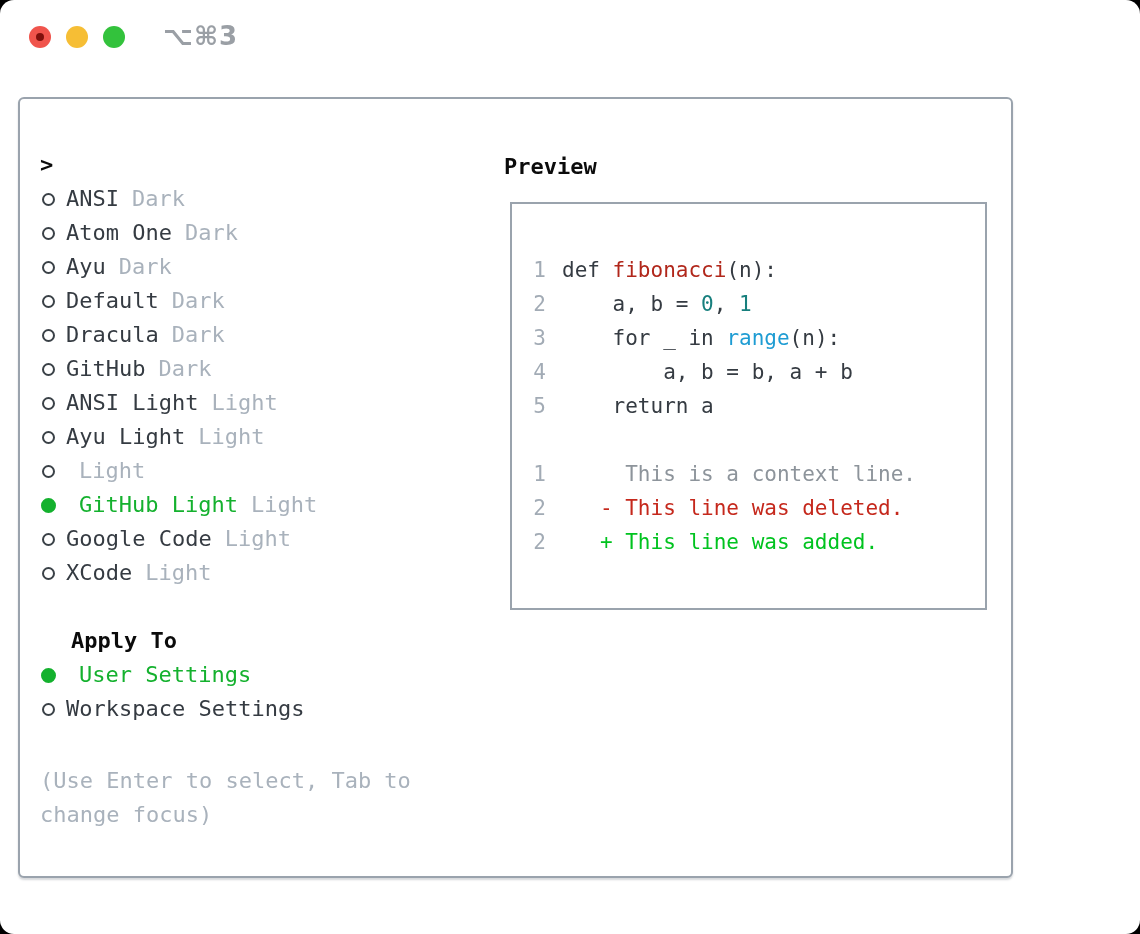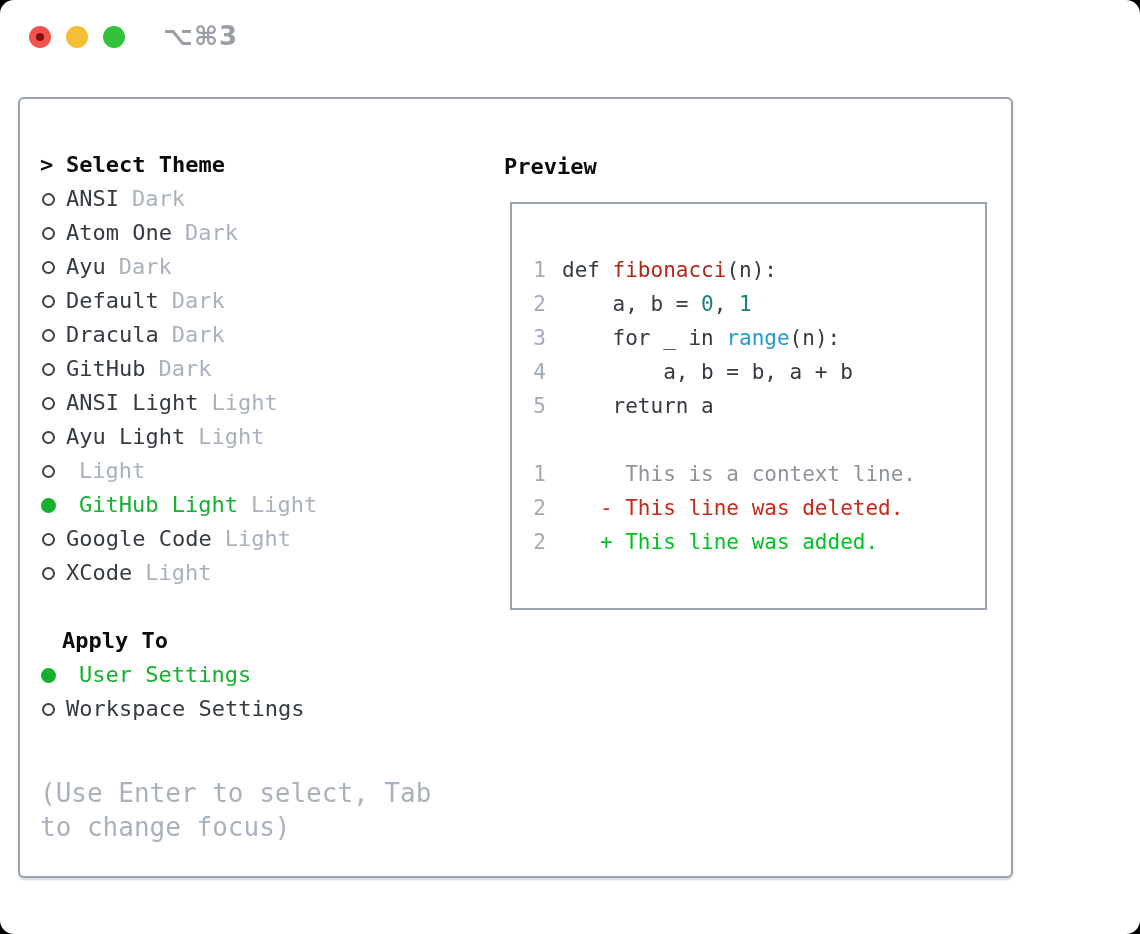--- a/index.html
+++ b/index.html
@@ -47,22 +47,22 @@
   .row{height:34px;line-height:34px;font-size:22px;color:var(--text-dark);
        display:flex;align-items:center;white-space:pre;}
   .row .marker{width:26px;display:inline-flex;align-items:center;flex:0 0 26px;}
   .dot{width:13px;height:13px;border-radius:50%;border:2px solid #3a4147;margin-left:2px;}
   .row.selected .dot{background:var(--accent-green);border-color:var(--accent-green);width:15px;height:15px;margin-left:1px;}
   .row.selected .name{color:var(--accent-green);margin-left:13px;}
   .chev{color:var(--text-black);font-weight:bold;width:26px;flex:0 0 26px;}
   .list-header{font-weight:bold;color:var(--text-black);}
   .variant{color:var(--text-muted);margin-left:13px;}
   .spacer{height:34px;}
-  .indent{margin-left:22px;}
-  .help{margin-top:16px;width:420px;font-size:26px;line-height:34px;color:var(--text-muted);
+  .indent{margin-left:31px;}
+  .help{margin-top:4px;width:420px;font-size:22px;line-height:34px;color:var(--text-muted);
         white-space:normal;}
   
   .preview-header{position:absolute;left:484px;top:51px;height:34px;line-height:34px;
         font-size:22px;font-weight:bold;color:var(--text-black);}
   .preview-box{position:absolute;left:490px;top:103px;width:477px;height:408px;
         border:2px solid var(--panel-border);background:#fff;padding:49px 0 0 20px;}
   .cline{height:34px;line-height:34px;font-size:21px;white-space:pre;display:flex;}
   .lnum{color:var(--line-number);width:14px;flex:0 0 14px;margin-right:16px;text-align:right;}
   .tk-code{color:var(--code-default);}
   .tk-func{color:var(--code-function);}
@@ -81,21 +81,21 @@
     <div class="traffic red"></div>
     <div class="traffic yellow"></div>
     <div class="traffic green"></div>
     <div class="win-title">⌥⌘3</div>
   </div>
 
   <div class="panel">
 
     <div class="left-col">
       <div class="row list-header">
-        <span class="chev">&gt;</span><span>Select Theme</span>
+        <span class="chev">&gt;</span>
       </div>
 
       <div id="theme-list">
           <div class="row"><span class="marker"><span class="dot"></span></span><span class="name">ANSI</span><span class="variant">Dark</span></div>
           <div class="row"><span class="marker"><span class="dot"></span></span><span class="name">Atom One</span><span class="variant">Dark</span></div>
           <div class="row"><span class="marker"><span class="dot"></span></span><span class="name">Ayu</span><span class="variant">Dark</span></div>
           <div class="row"><span class="marker"><span class="dot"></span></span><span class="name">Default</span><span class="variant">Dark</span></div>
           <div class="row"><span class="marker"><span class="dot"></span></span><span class="name">Dracula</span><span class="variant">Dark</span></div>
           <div class="row"><span class="marker"><span class="dot"></span></span><span class="name">GitHub</span><span class="variant">Dark</span></div>
           <div class="row"><span class="marker"><span class="dot"></span></span><span class="name">ANSI Light</span><span class="variant">Light</span></div>

